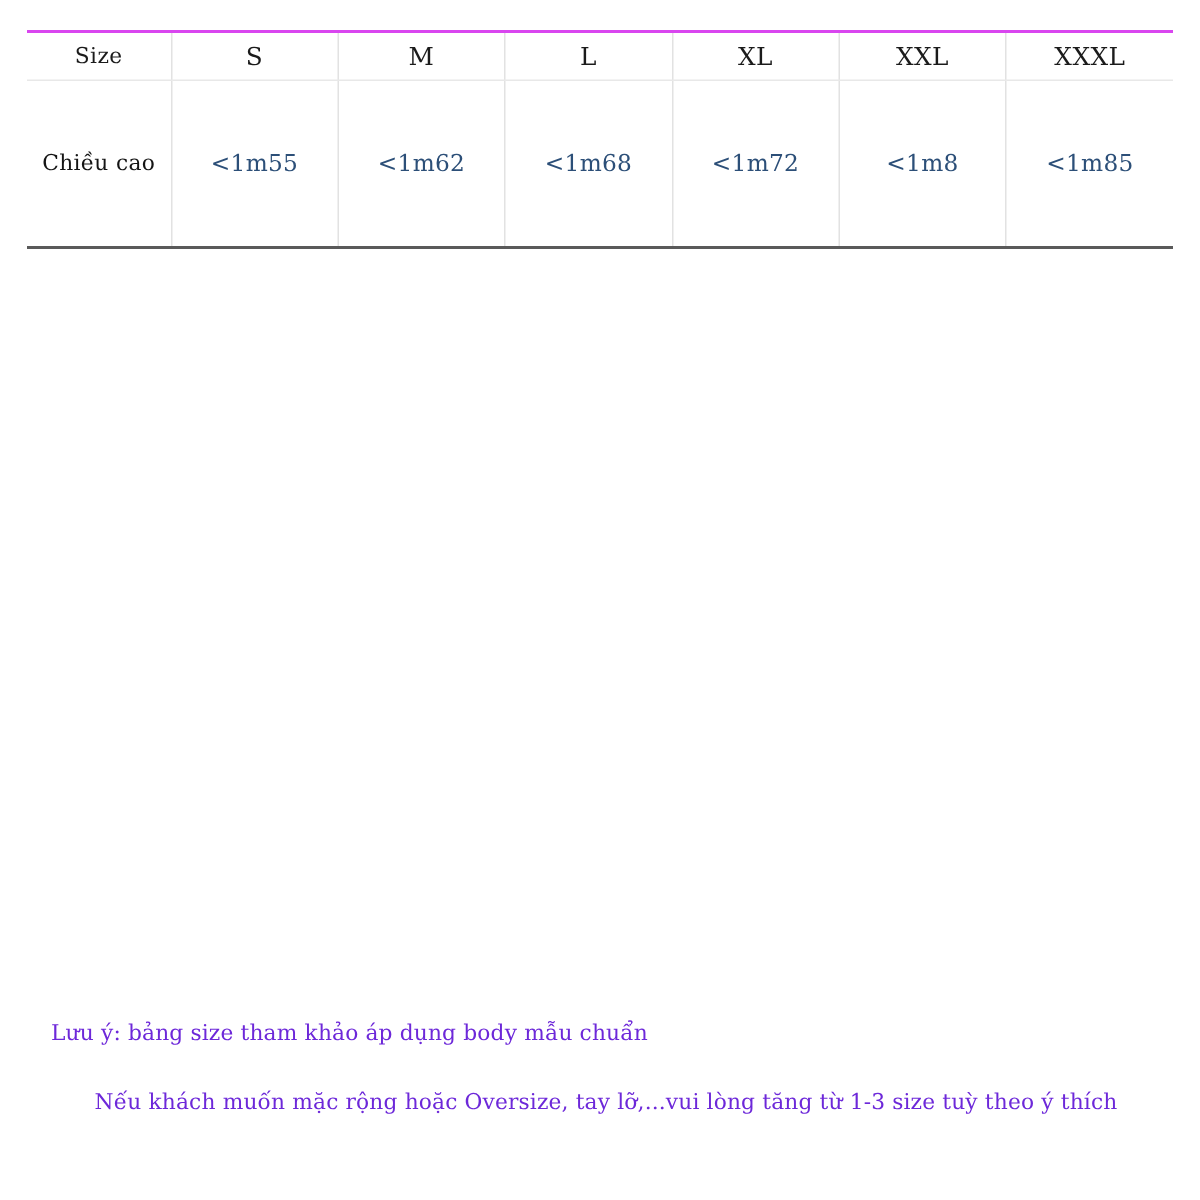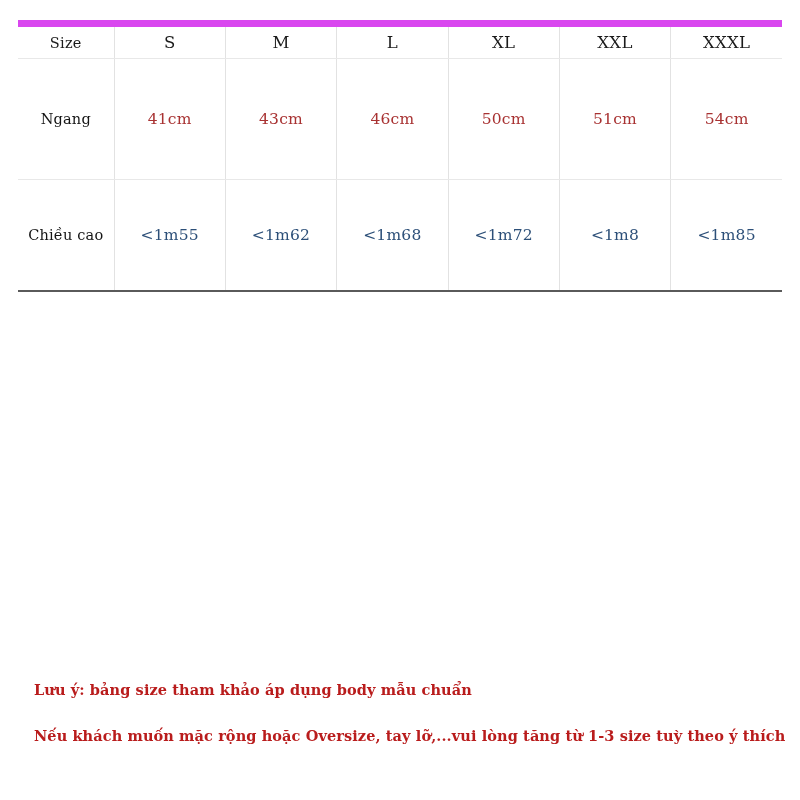--- a/index.html
+++ b/index.html
@@ -26,21 +26,21 @@
     position: absolute;
     left: 18px;
     top: 20px;
     width: 764px;
   }
 
   table.size-table {
     border-collapse: collapse;
     table-layout: fixed;
     width: 764px;
-    border-top: 7px solid #d946ef;
+    border-top: 2px solid #d946ef;
     border-bottom: 2px solid #5a5a5a;
   }
 
   table.size-table col.label-col { width: 96px; }
   table.size-table col.size-col  { width: 111.3px; }
 
   table.size-table th,
   table.size-table td {
     border-right: 1px solid #e2e2e2;
     border-bottom: 1px solid #e8e8e8;
@@ -88,26 +88,25 @@
 
   
   .notes {
     position: absolute;
     left: 34px;
     top: 680px;
     width: 740px;
   }
   .notes .note {
     font-size: 14.5px;
-    color: #b91c1c;
+    color: #6d28d9;
     line-height: 1.35;
     margin-bottom: 26px;
     letter-spacing: 0.1px;
     white-space: nowrap;
-    font-weight: bold;
   }
   .notes .note:last-child { margin-bottom: 0; text-align: center; }
 </style>
 </head>
 <body>
 
 <div id="page">
 
   <div class="size-table-wrap">
     <table class="size-table">
@@ -129,29 +128,20 @@
           <th>L</th>
           <th>XL</th>
           <th>XXL</th>
           <th>XXXL</th>
         </tr>
       </thead>
 
       <tbody>
 
 
-        <tr>
-          <td class="row-label">Ngang</td>
-          <td class="val-red">41cm</td>
-          <td class="val-red">43cm</td>
-          <td class="val-red">46cm</td>
-          <td class="val-red">50cm</td>
-          <td class="val-red">51cm</td>
-          <td class="val-red">54cm</td>
-        </tr>
 
 
         <tr class="short-row">
           <td class="row-label">Chiều cao</td>
           <td class="val-blue">&lt;1m55</td>
           <td class="val-blue">&lt;1m62</td>
           <td class="val-blue">&lt;1m68</td>
           <td class="val-blue">&lt;1m72</td>
           <td class="val-blue">&lt;1m8</td>
           <td class="val-blue">&lt;1m85</td>

